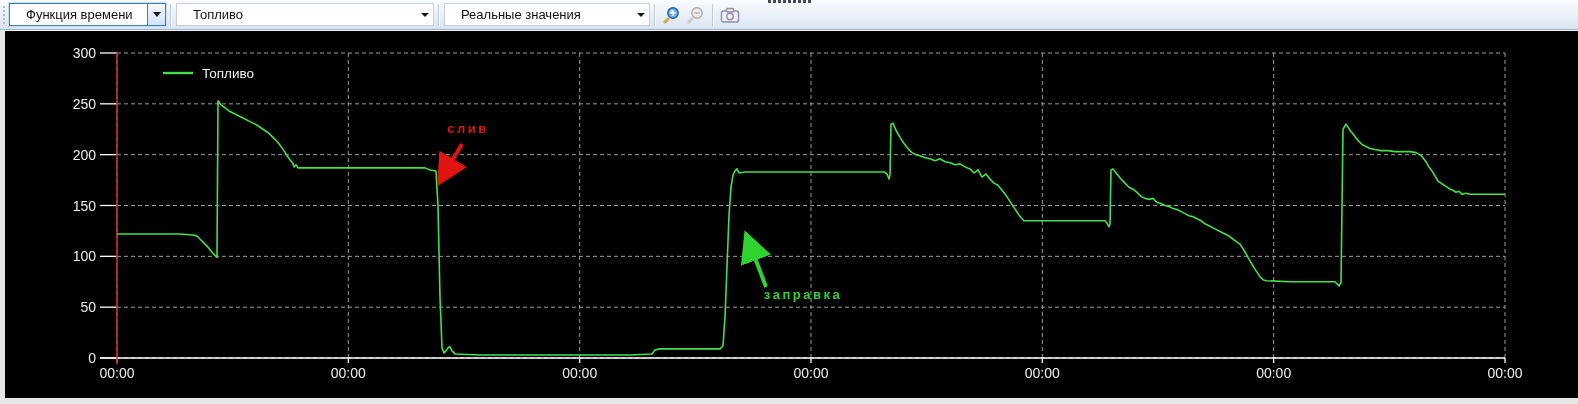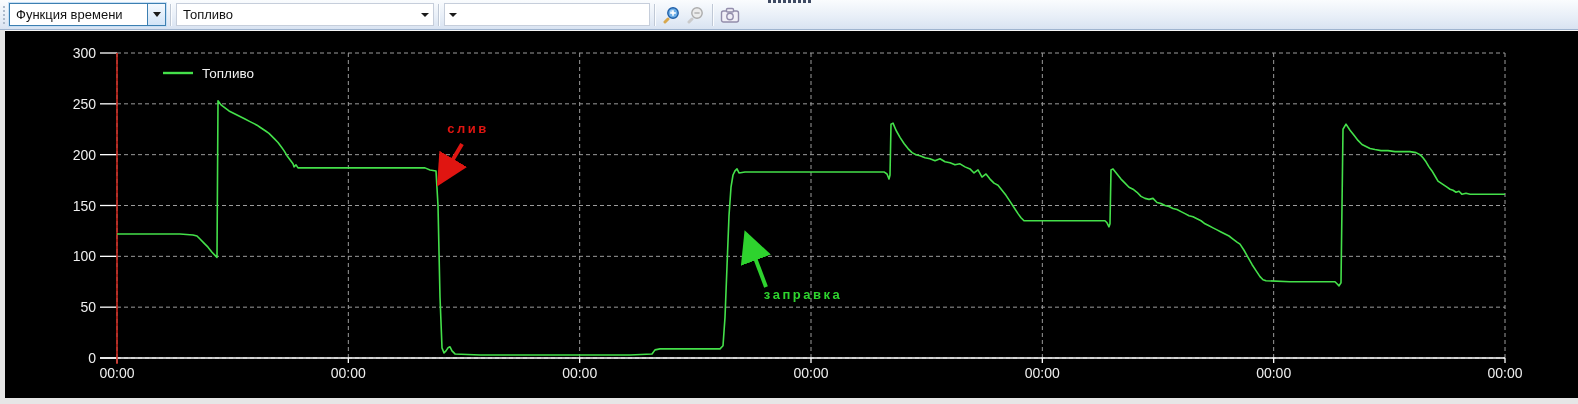--- a/index.html
+++ b/index.html
@@ -3,21 +3,21 @@
 <meta charset="utf-8">
 <style>
   html,body{margin:0;padding:0;background:#000;}
   #root{width:1578px;height:404px;position:relative;font-family:"Liberation Sans",sans-serif;overflow:hidden;background:#000;}
   
   .toolbar{position:relative;height:29px;background:linear-gradient(#fafcfe,#e7eef7 60%,#d9e3f1);border-bottom:1px solid #9fb4cf;display:flex;align-items:center;}
   .top-grip{position:absolute;top:0;left:768px;height:4px;display:flex;gap:2px;align-items:flex-start;}
   .top-grip i{width:3px;height:3px;background:#3f4a63;display:inline-block;}
   .v-grip{width:4px;height:18px;margin:0 3px 0 2px;background-image:repeating-linear-gradient(#aebccd 0 2px,transparent 2px 4px);background-size:2px 100%;background-repeat:no-repeat;background-position:center;}
   .combo{height:21px;background:#fff;display:flex;align-items:center;font-size:13px;color:#111;position:relative;}
-  .combo .txt{padding:0 6px;white-space:nowrap;overflow:hidden;flex:1;}
+  .combo .txt{padding:0 16px;white-space:nowrap;overflow:hidden;flex:1;}
   .combo.focused{border:1px solid #3c7fb1;box-shadow:0 0 0 1px #c7dff5;}
   .combo.flat{border:1px solid #c6cedb;}
   .arrow-btn{width:17px;align-self:stretch;border-left:1px solid #3c7fb1;background:linear-gradient(#f4f9fe,#d2e4f7);display:flex;align-items:center;justify-content:center;}
   .arrow-plain{width:16px;display:flex;align-items:center;justify-content:center;}
   .tri{width:0;height:0;border-left:4px solid transparent;border-right:4px solid transparent;border-top:5px solid #1a1a1a;}
   .sep{width:1px;height:22px;background:#c0c9d6;border-right:1px solid #fbfdff;margin:0 4px;}
   .tool-btn{width:22px;height:22px;border:0;background:transparent;padding:0;margin:0 1px;display:flex;align-items:center;justify-content:center;}
   
   .chart-outer{position:relative;width:1578px;height:374px;background:#e6e6e6;}
   .chart-inner{position:absolute;left:5px;top:0;width:1573px;height:367px;background:#000;border-top:1px solid #f5f5f5;}
@@ -54,20 +54,21 @@
     <div class="combo flat" style="width:256px">
       <span class="txt">Топливо</span>
       <span class="arrow-plain">
           <span class="tri" style="border-top-width:4px"></span>
         </span>
     </div>
 
     <div class="sep"></div>
 
     <div class="combo flat" style="width:204px">
+      <span class="txt">Реальные значения</span>
       <span class="arrow-plain">
           <span class="tri" style="border-top-width:4px"></span>
         </span>
     </div>
 
     <div class="sep"></div>
 
     <button class="tool-btn" title="">
       <svg width="18" height="18" viewBox="0 0 18 18">
         <line x1="5" y1="13" x2="2" y2="16" stroke="#d8a84e" stroke-width="3" stroke-linecap="round"></line>

